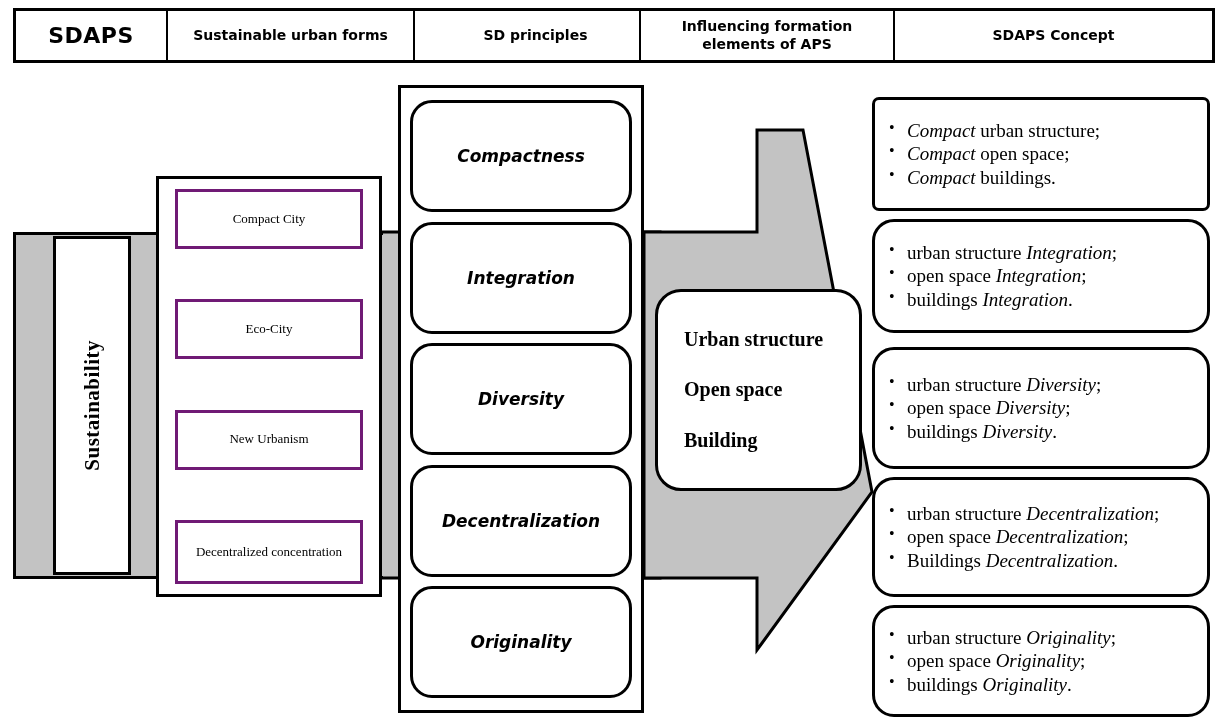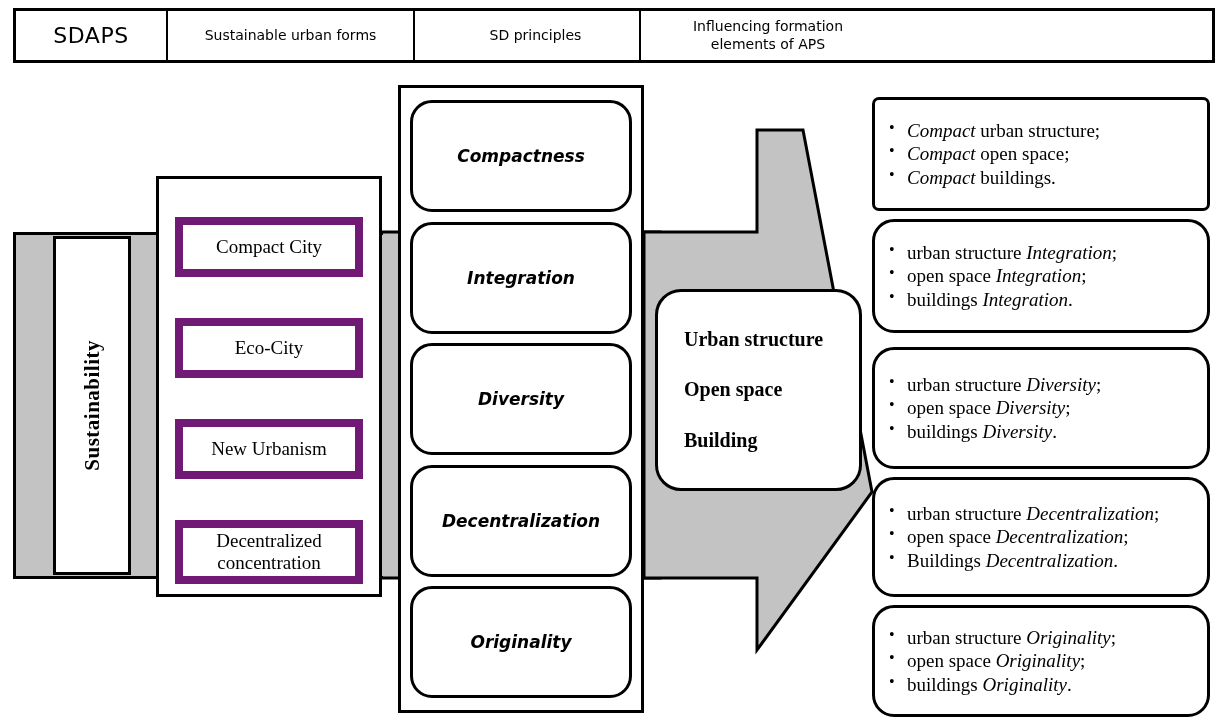--- a/index.html
+++ b/index.html
@@ -36,21 +36,21 @@
     background: #fff;
   }
   .header-cell {
     box-sizing: border-box;
     border-right: 2px solid #000;
     display: flex;
     align-items: center;
     justify-content: center;
     text-align: center;
     font-family: "DejaVu Sans", sans-serif;
-    font-weight: normal;
+    font-weight: bold;
     font-size: 14px;
     line-height: 1.25;
     padding: 2px 4px;
   }
   .header-cell:last-child { border-right: none; }
   .hc-1 { width: 152px; font-size: 22px; letter-spacing: 0.5px; }
   .hc-2 { width: 247px; }
   .hc-3 { width: 226px; padding-left: 21px; }
   .hc-4 { width: 254px; }
   .hc-5 { flex: 1; }
@@ -110,30 +110,29 @@
     box-sizing: border-box;
     border: 3px solid #000;
     background: #ffffff;
     padding: 10px 16px;
     display: flex;
     flex-direction: column;
     justify-content: space-between;
   }
   .form-item {
     box-sizing: border-box;
-    border: 8px solid #701a75;
+    border: 3px solid #701a75;
     background: #ffffff;
     display: flex;
     align-items: center;
     justify-content: center;
     text-align: center;
-    font-size: 19px;
+    font-size: 13px;
     line-height: 1.15;
     height: 60px;
-    margin-top: 28px;
   }
   .form-item.two-line { height: 64px; }
 
   
   .sd-box {
     position: absolute;
     left: 398px;
     top: 85px;
     width: 246px;
     height: 628px;
@@ -244,20 +243,21 @@
   <div class="header-table">
     <div class="header-cell hc-1">SDAPS</div>
     <div class="header-cell hc-2">Sustainable urban forms</div>
     <div class="header-cell hc-3">SD principles</div>
     <div class="header-cell hc-4">
       <span>
         <span>Influencing formation</span><br>
         <span>elements of APS</span>
       </span>
     </div>
+    <div class="header-cell hc-5">SDAPS Concept</div>
   </div>
 
   <div class="sustain-band"></div>
   <div class="sustain-box">
     <span class="sustain-label">Sustainability</span>
   </div>
 
   <div class="forms-box">
     <div class="form-item">Compact City</div>
     <div class="form-item">Eco-City</div>

